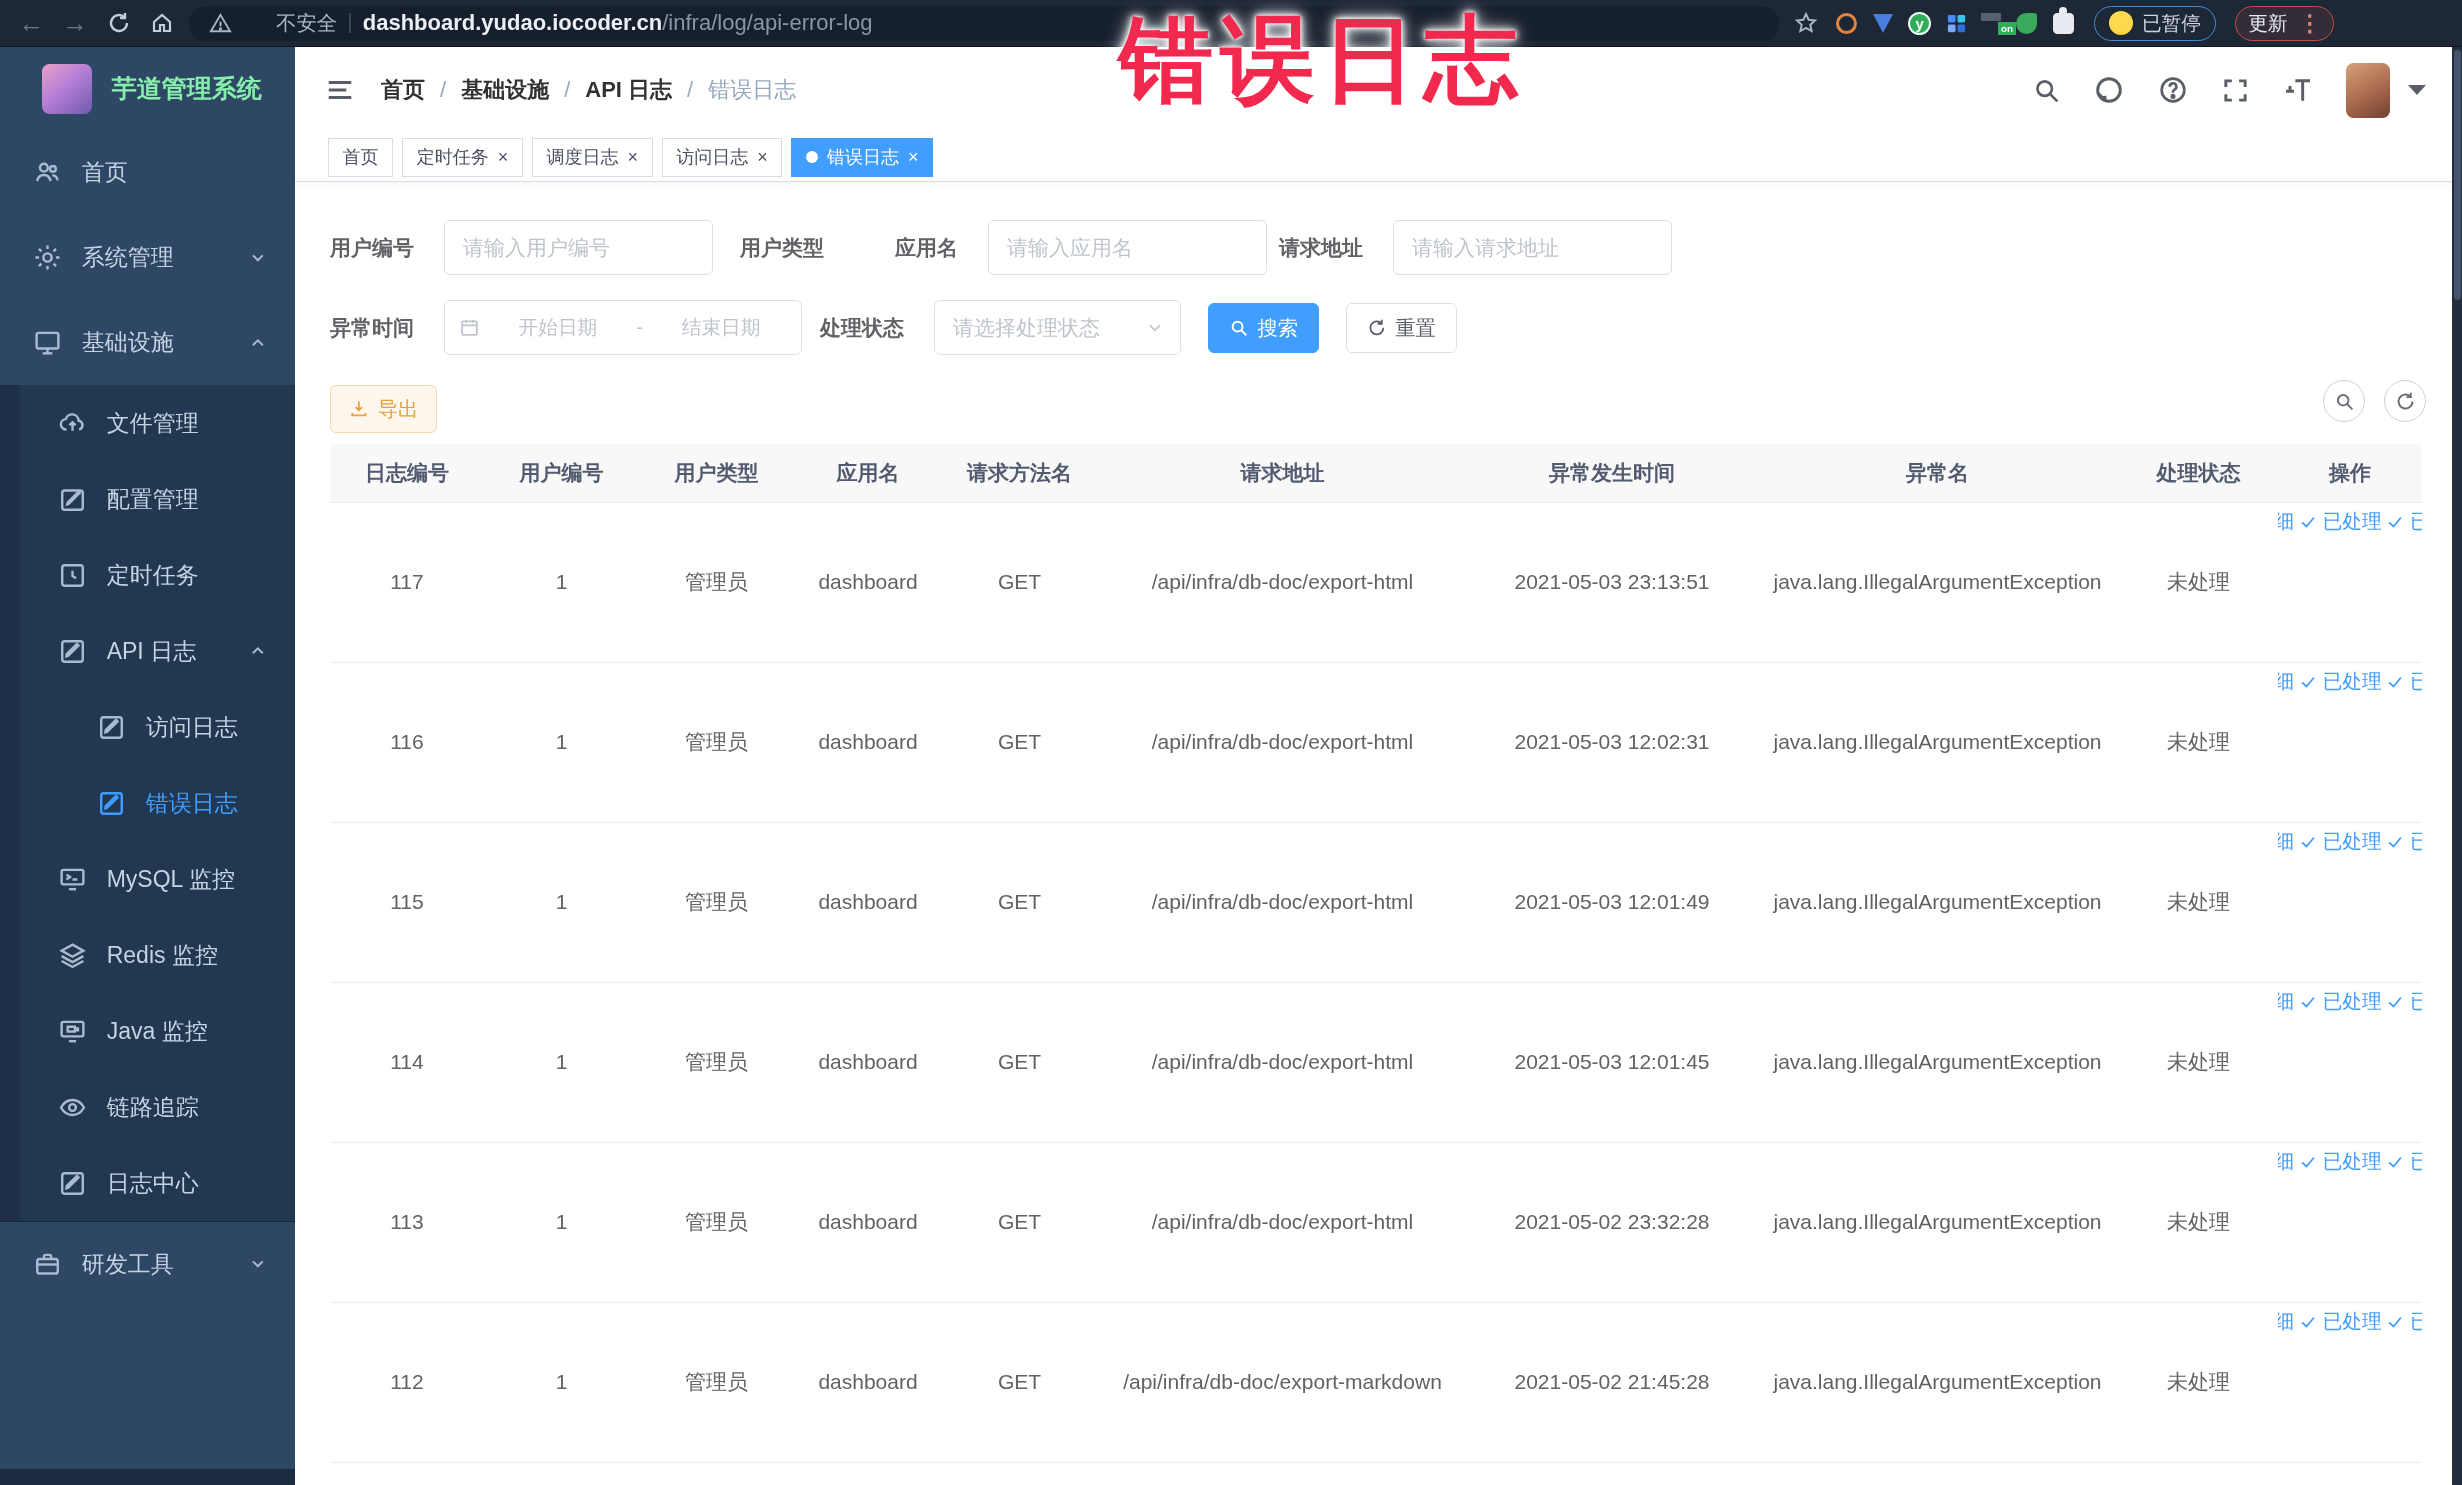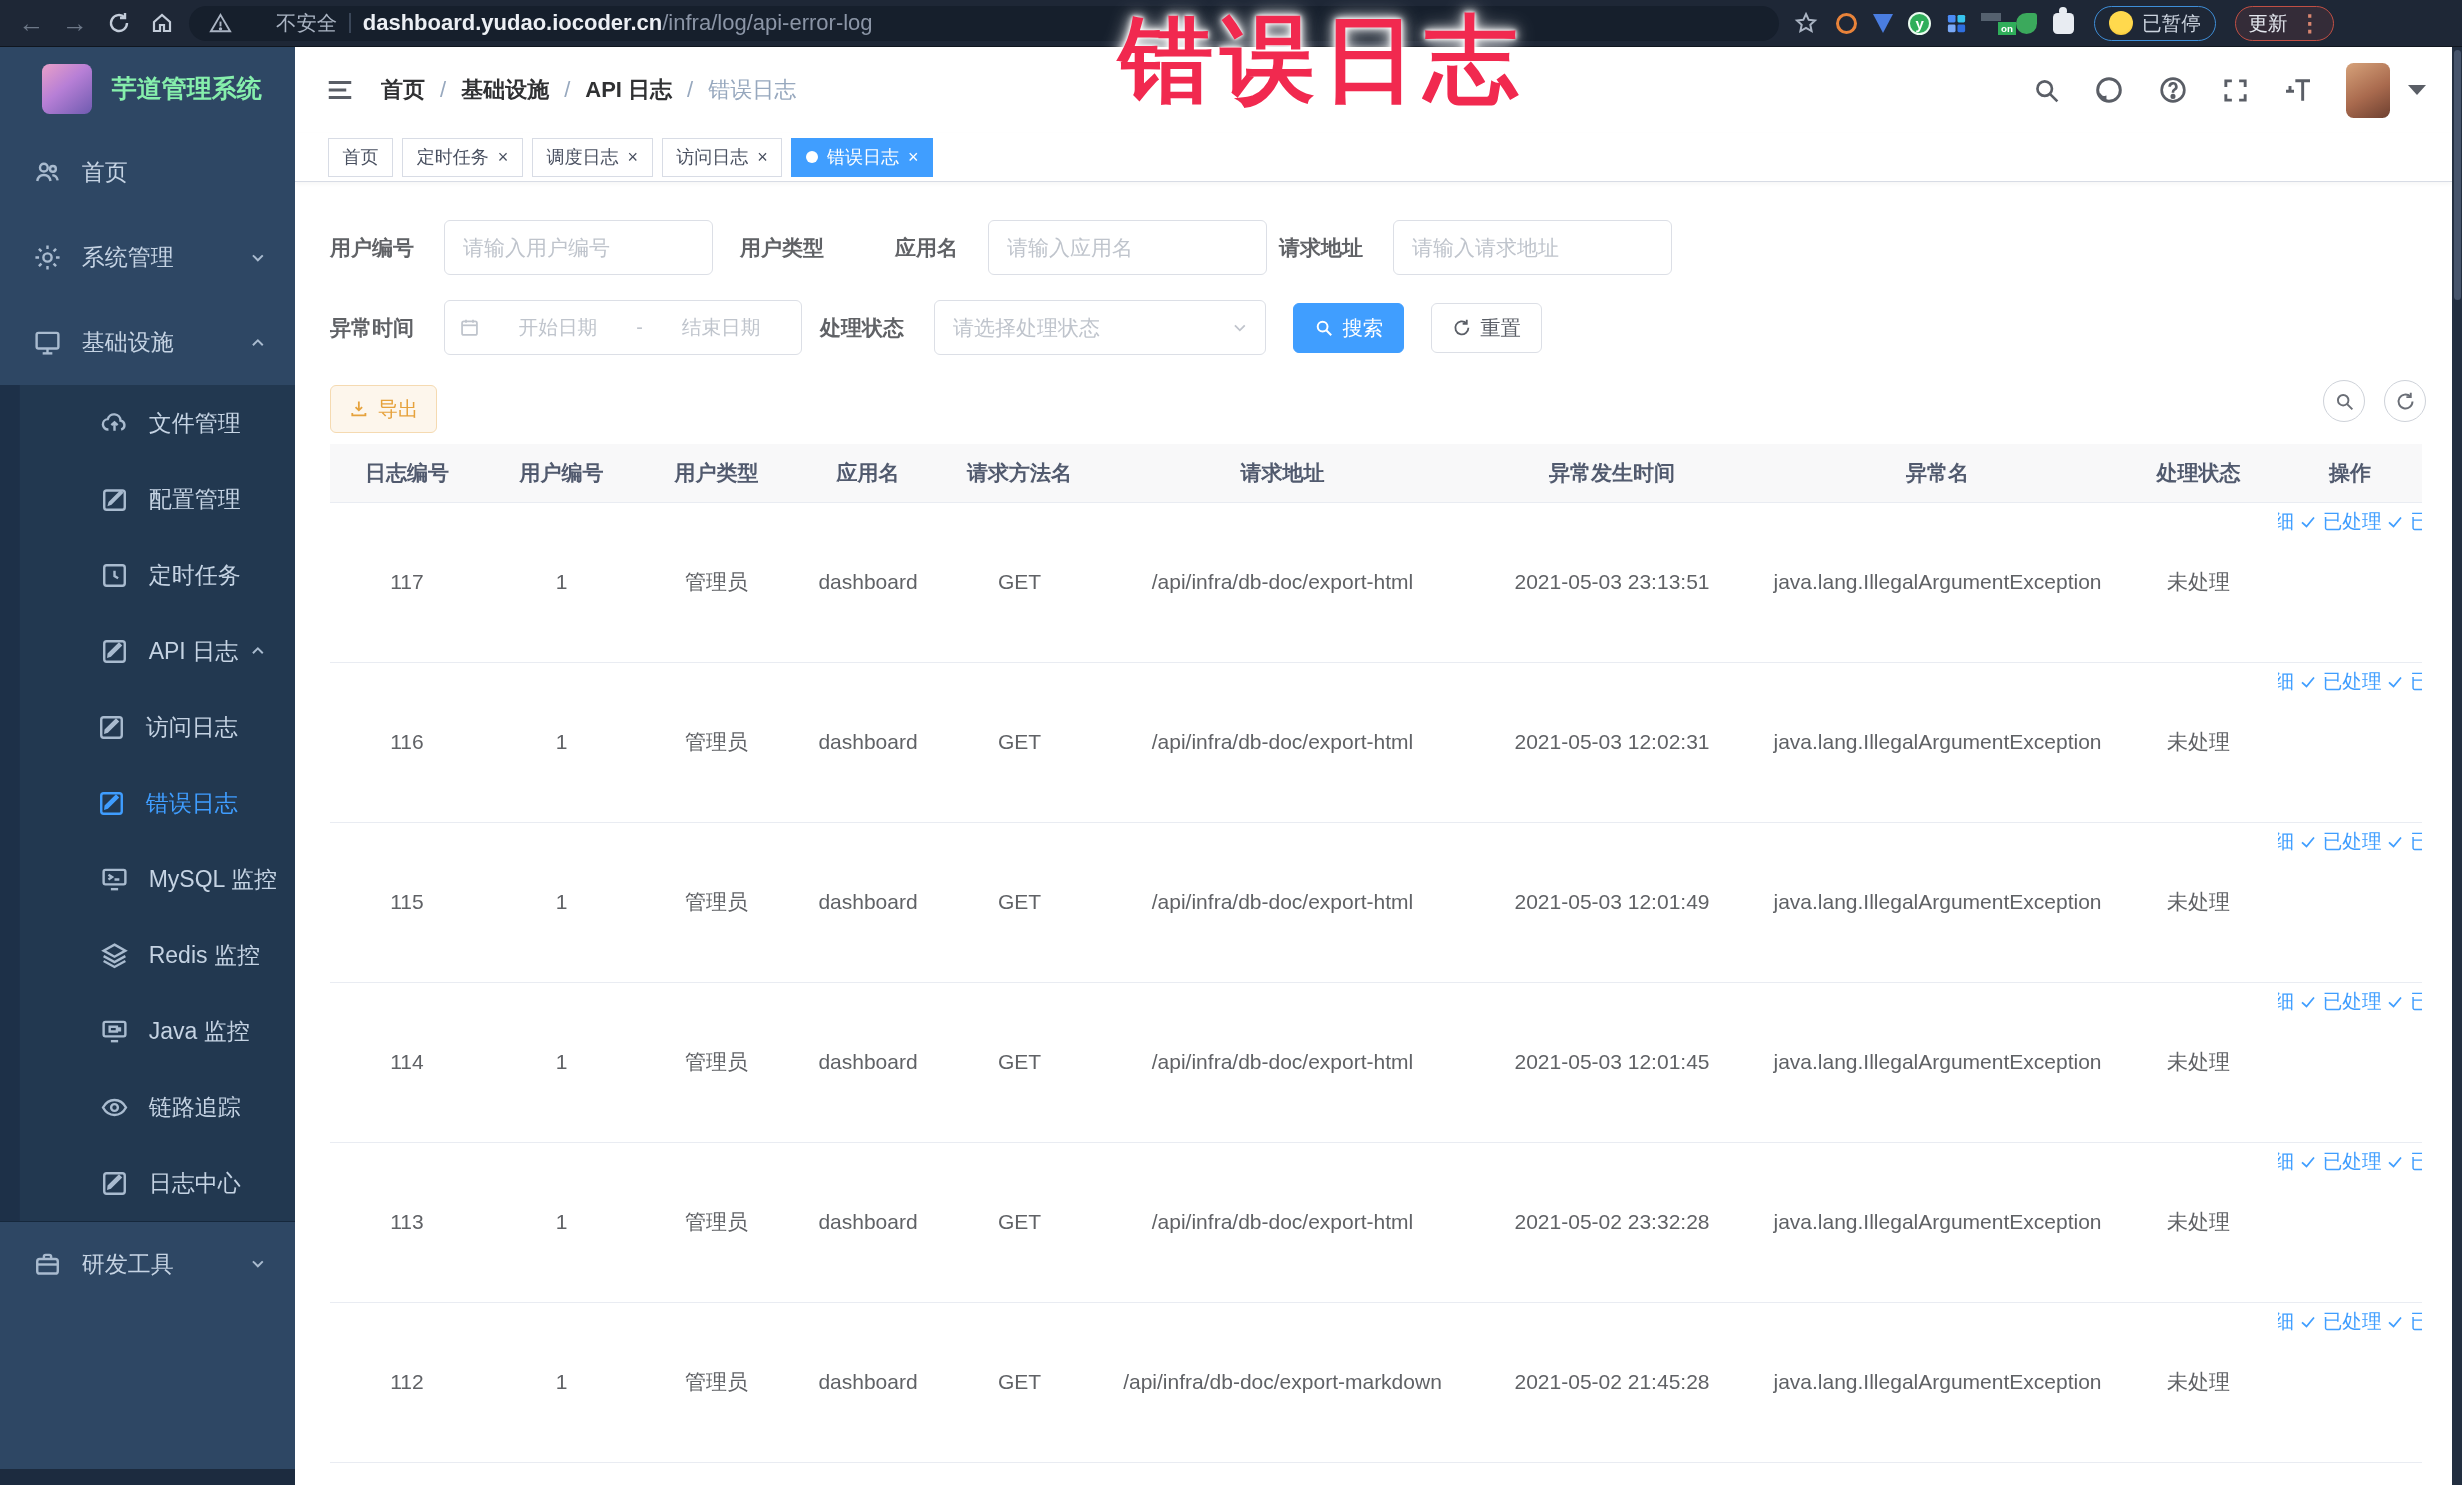--- a/index.html
+++ b/index.html
@@ -54,21 +54,21 @@
     background:#2e4764; color:#c5d3e3; z-index:2; }
   .logo-row { height:83px; display:flex; align-items:center; gap:19.7px; padding-left:42px; }
   .logo-img { width:50px; height:50px; border-radius:7.6px;
     background:linear-gradient(140deg,#e9a0c8 0%, #b77fd6 45%, #6f5bb0 100%); }
   .logo-title { font-size:25px; font-weight:700; color:#86efac; white-space:nowrap; }
   .mi { height:85px; display:flex; align-items:center; padding-left:33px; position:relative;
     font-size:23px; cursor:pointer; white-space:nowrap; }
   .mi .ico { width:29px; height:29px; margin-right:19.7px; color:#a9bbcf; flex:none; }
   .mi .chev { position:absolute; right:27px; color:#a9bbcf; }
   .submenu { background:#223850; box-shadow:inset 19.7px 0 0 0 #1d3048; }
-  .submenu .mi { height:76px; padding-left:100px; }
+  .submenu .mi { height:76px; padding-left:58px; }
   .submenu .mi.lvl3 { padding-left:97px; }
   .mi.active, .mi.active .ico { color:#3f9dff; }
   .mi.dev { border-top:1.5px solid #16283c; }
   .side-bottom { position:absolute; left:0; bottom:0; width:295px; height:16.7px; background:#1c2b3f; }
 
   
   .main { position:absolute; left:295px; top:47px; width:2157px; height:1439px; background:#fff; }
   .page-header { height:86px; display:flex; align-items:center; padding:0 26px 0 30px; }
   .hamburger { color:#5a5e66; }
   .breadcrumb { margin-left:26px; display:flex; align-items:center; gap:15px;
@@ -431,21 +431,21 @@
             <line x1="3.5" y1="9.5" x2="20.5" y2="9.5"></line>
             <line x1="8" y1="3" x2="8" y2="6.5"></line>
             <line x1="16" y1="3" x2="16" y2="6.5"></line>
           </svg>
         <span class="dph">开始日期</span>
         <span class="dsep">-</span>
         <span class="dph">结束日期</span>
       </div>
       <span style="width:18px"></span>
       <span class="flabel">处理状态</span>
-      <div class="sel" style="width:332px">
+      <div class="sel" style="width:247px">
         <span class="ph">请选择处理状态</span>
         <svg class="chev" width="19.7" height="19.7" viewBox="0 0 24 24" fill="none" stroke="currentColor" stroke-width="2.2">
             <polyline points="6,9 12,15 18,9"></polyline>
           </svg>
       </div>
       <div class="btn btn-primary">
         <svg width="19.7" height="19.7" viewBox="0 0 24 24" fill="none" stroke="#fff" stroke-width="2.4">
             <circle cx="10.5" cy="10.5" r="6"></circle>
             <line x1="15" y1="15" x2="21" y2="21"></line>
           </svg>

